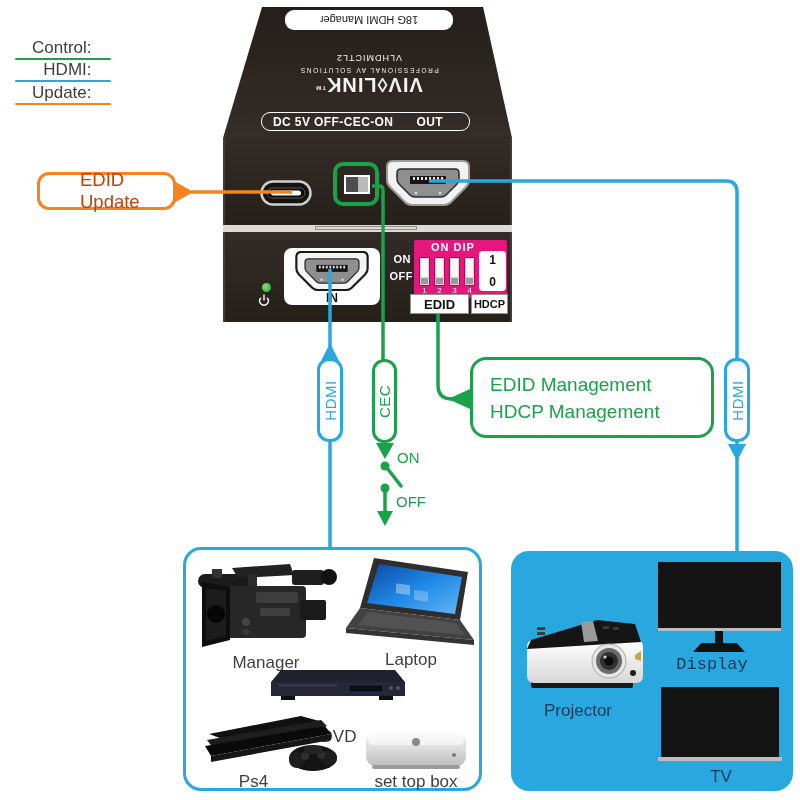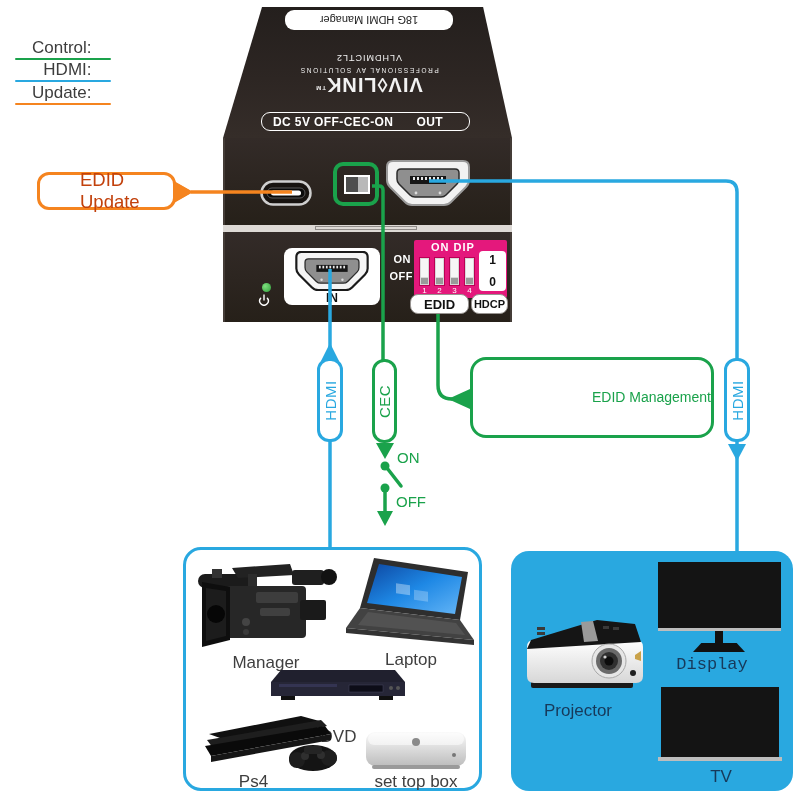--- a/index.html
+++ b/index.html
@@ -41,27 +41,27 @@
   
   .dip{left:189px;top:8px;width:93px;height:58px;background:#e4187c;border-radius:2px;}
   .dip-header{left:2px;top:1px;width:74px;text-align:center;color:#fff;font-size:11px;font-weight:bold;letter-spacing:1px;}
   .dip-sw{position:absolute;top:17px;width:11px;height:29px;background:#d8d8d8;border:1px solid #b05;box-sizing:border-box;}
   .dip-handle{position:absolute;left:1px;top:1px;width:7px;height:18px;background:#f6f6f6;}
   .dip-slot{position:absolute;left:1px;bottom:1px;width:7px;height:6px;background:#9a9a9a;}
   .dip-num{position:absolute;top:46px;width:11px;text-align:center;color:#fff;font-size:8px;}
   .dip-io{left:65px;top:11px;width:27px;height:40px;background:#fff;border-radius:4px;
           display:flex;flex-direction:column;align-items:center;justify-content:space-between;
           padding:2px 0;box-sizing:border-box;font-size:12px;font-weight:bold;color:#111;}
-  .tag{position:absolute;background:#fff;border:1px solid #979390;border-radius:8px;box-sizing:border-box;
+  .tag{position:absolute;background:#fff;border:1px solid #979390;border-radius:0;box-sizing:border-box;
        display:flex;align-items:center;justify-content:center;font-weight:bold;color:#111;z-index:6;}
   
   .callout{position:absolute;background:#fff;box-sizing:border-box;display:flex;align-items:center;z-index:6;}
   .co-orange{border:3.5px solid #f5841f;border-radius:12px;color:#c2410c;font-size:18.5px;justify-content:flex-end;padding-left:40px;}
-  .co-green{border:3.5px solid #1aa24b;border-radius:16px;color:#1aa24b;font-size:14px;
-            flex-direction:column;align-items:flex-end;justify-content:center;padding-left:17px;line-height:27px;}
+  .co-green{border:3.5px solid #1aa24b;border-radius:16px;color:#1aa24b;font-size:19px;
+            flex-direction:column;align-items:flex-start;justify-content:center;padding-left:17px;line-height:27px;}
   .pill{position:absolute;background:#fff;border-radius:12px;box-sizing:border-box;z-index:6;
         display:flex;align-items:center;justify-content:center;}
   .pill span{transform:rotate(-90deg);white-space:nowrap;font-size:15px;letter-spacing:.5px;}
   .pill-blue{border:3px solid #29a8e0;color:#29a8e0;}
   .pill-green{border:3px solid #1aa24b;color:#1aa24b;}
   .sw-label{position:absolute;color:#1aa24b;font-size:15px;z-index:6;}
   
   .src-box{left:183px;top:547px;width:299px;height:244px;background:#fff;border:3.5px solid #29a8e0;
            border-radius:18px;box-sizing:border-box;z-index:4;}
   .sink-box{left:511px;top:551px;width:282px;height:240px;background:#29a8e0;border-radius:18px;z-index:4;}
@@ -218,20 +218,21 @@
 </svg>
 
 <div class="callout co-orange" style="left:37px;top:172px;width:139px;height:38px;">
   <span>EDID Update</span>
 </div>
 <svg class="overlay" width="800" height="800" viewBox="0 0 800 800" style="z-index:7;">
   <polygon points="173,181 173,203 193,192" fill="#f5841f"></polygon>
 </svg>
 <div class="callout co-green" style="left:470px;top:357px;width:244px;height:81px;">
   <span>EDID Management</span>
+  <span>HDCP Management</span>
 </div>
 
 <div class="pill pill-blue" style="left:317px;top:358px;width:26px;height:84px;">
   <span>HDMI</span>
 </div>
 <div class="pill pill-green" style="left:372px;top:359px;width:25px;height:84px;">
   <span>CEC</span>
 </div>
 <div class="pill pill-blue" style="left:724px;top:358px;width:26px;height:84px;">
   <span>HDMI</span>

